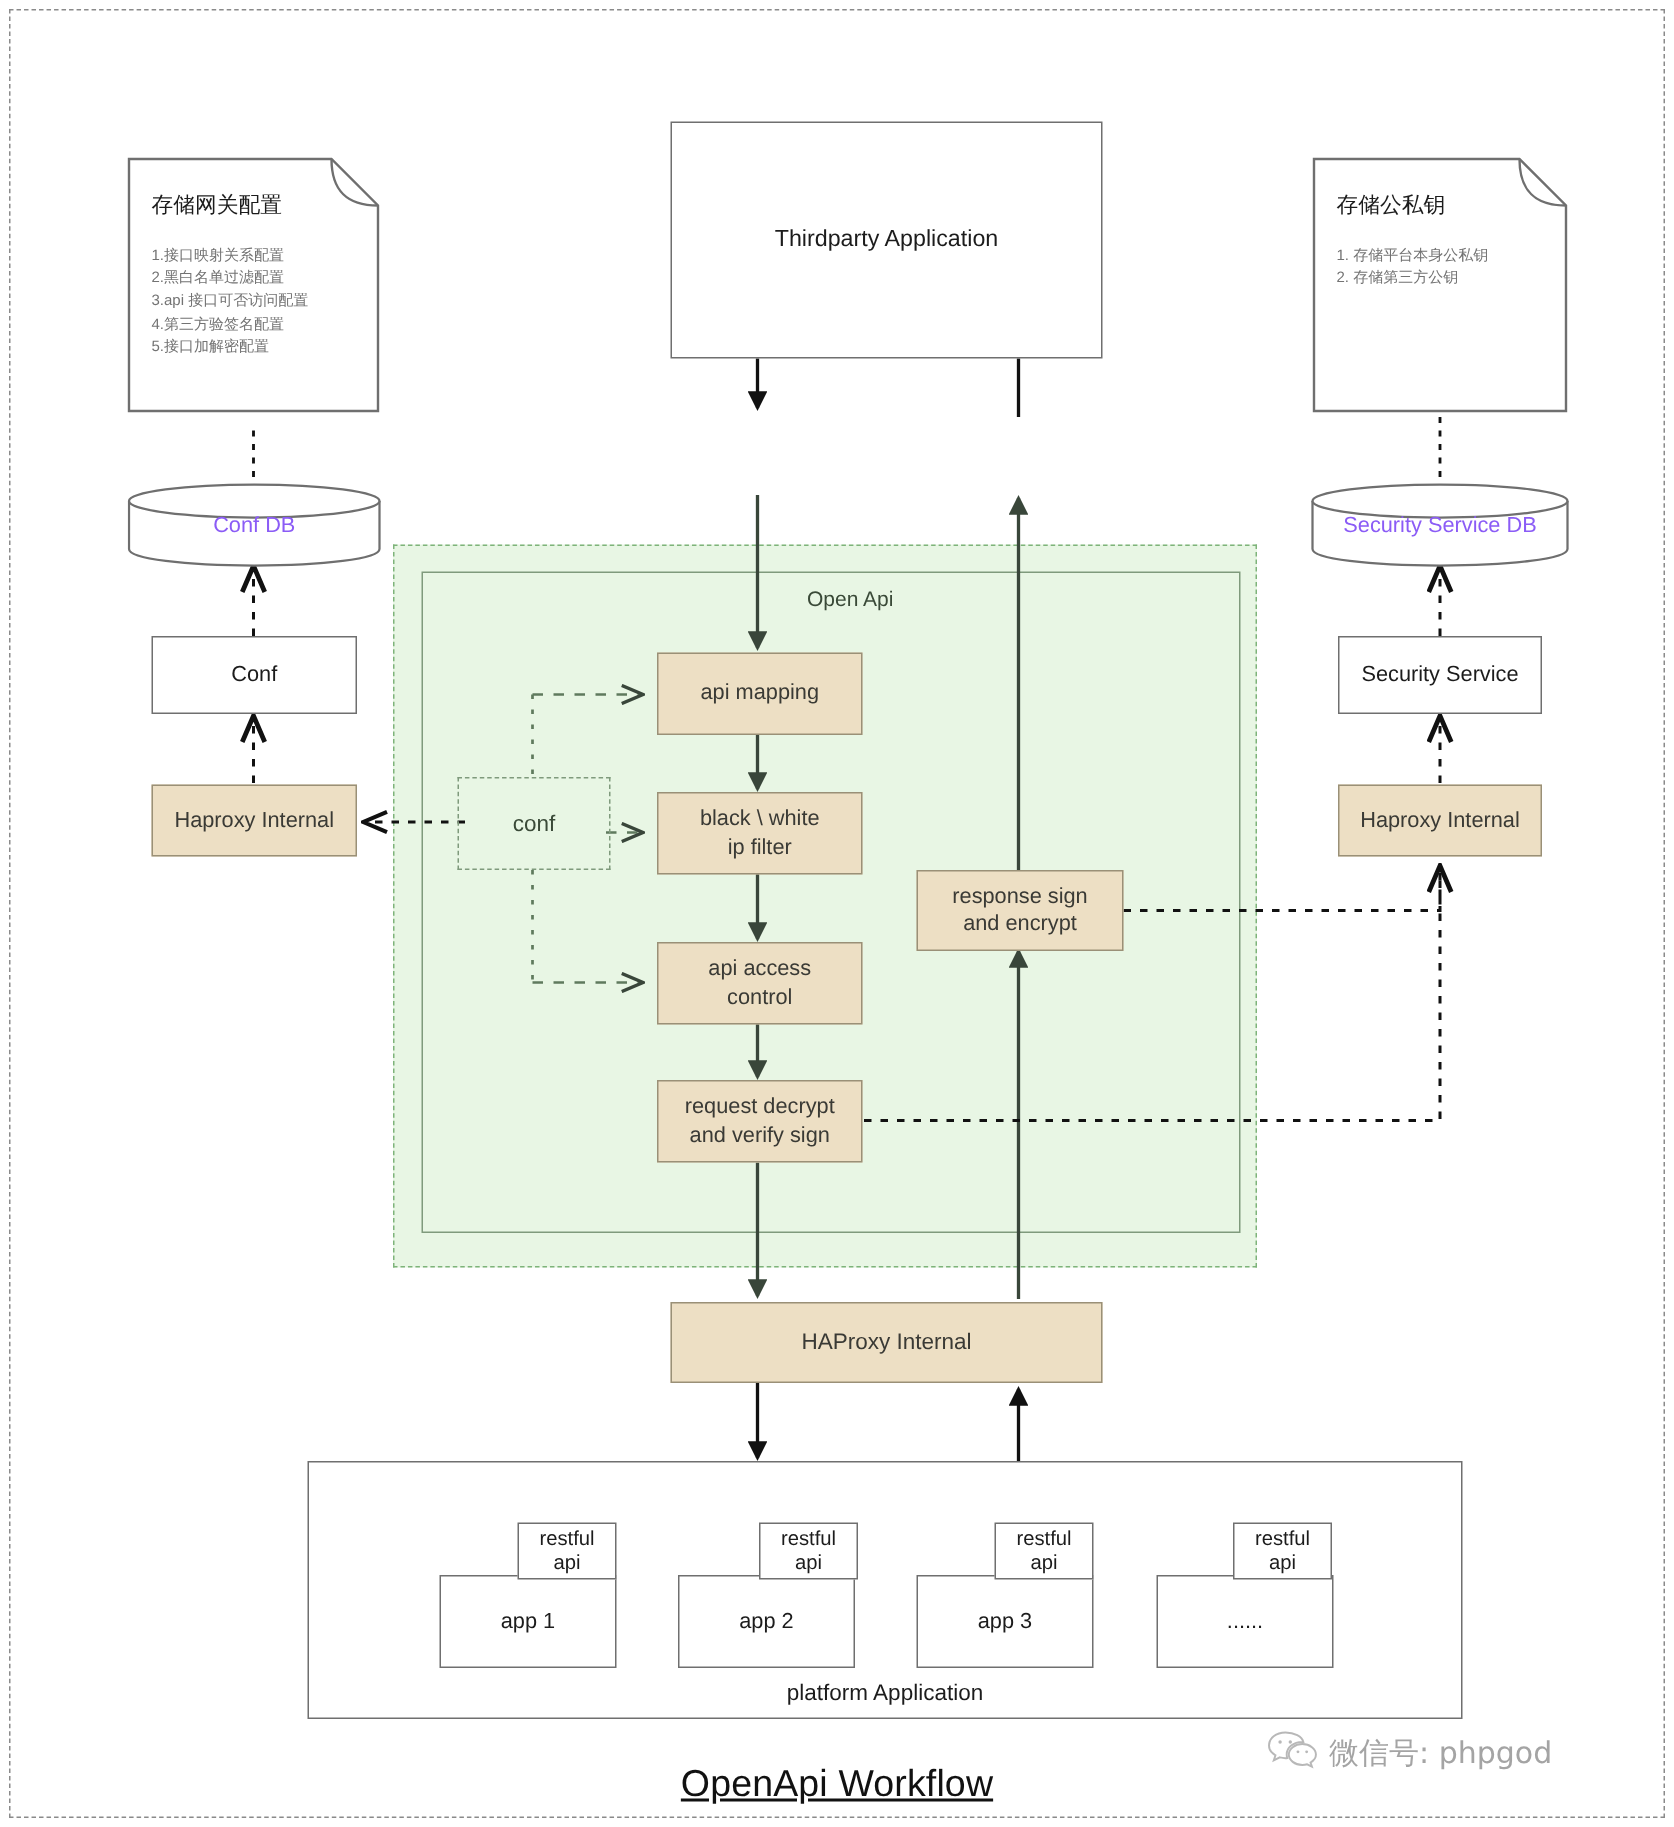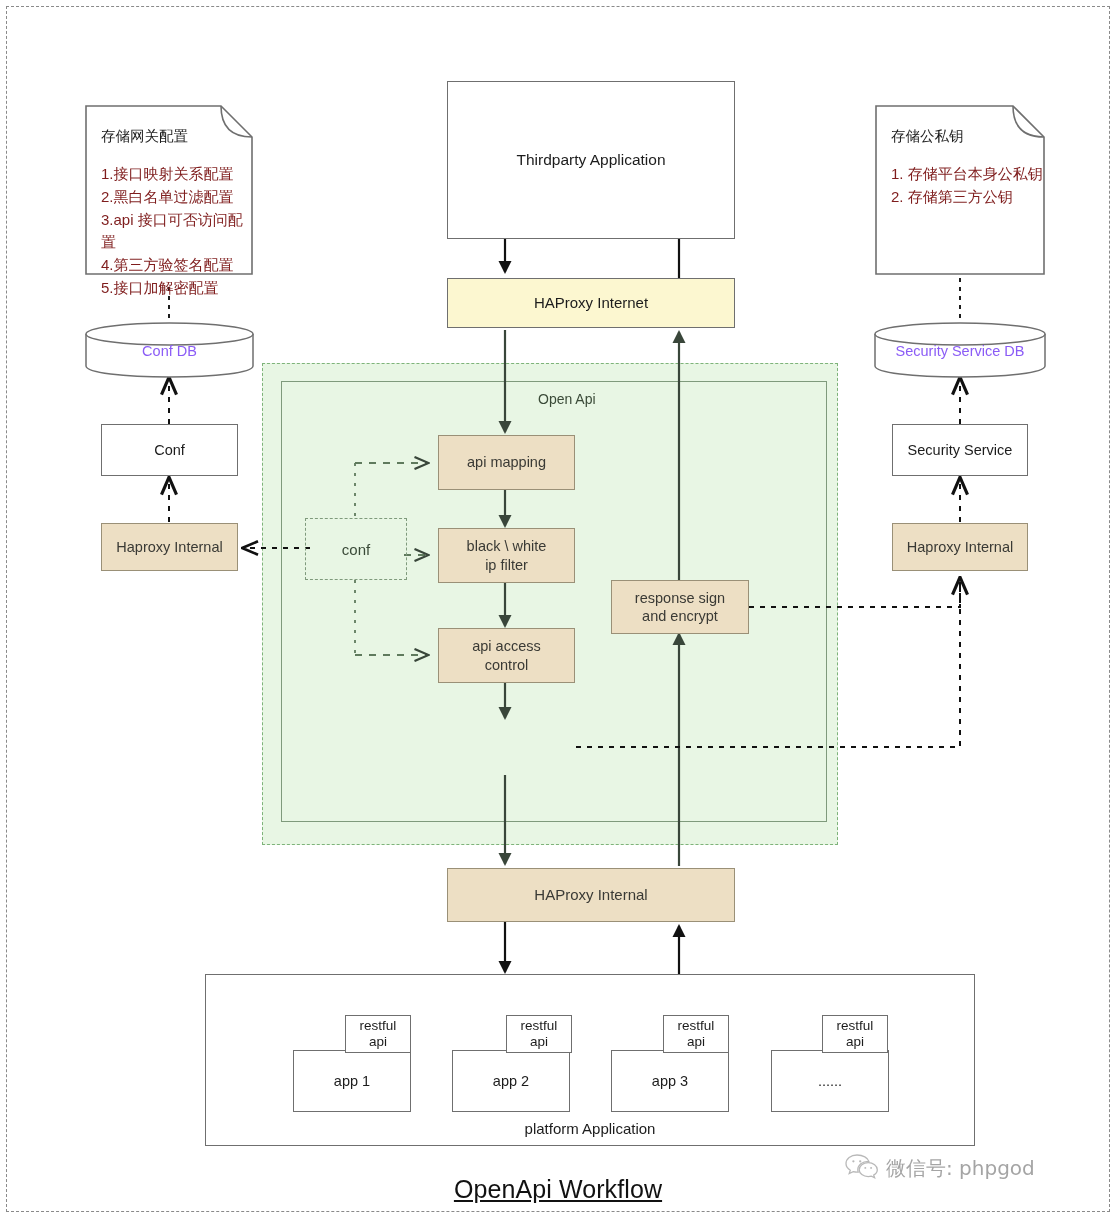--- a/index.html
+++ b/index.html
@@ -54,22 +54,22 @@
   .note svg { position: absolute; left: 0; top: 0; overflow: visible; }
   .note .note-title {
     position: absolute;
     left: 16px; top: 22px;
     font-size: 14.5px;
     color: #1c1c1c;
   }
   .note .note-body {
     position: absolute;
     left: 16px; top: 58px;
-    font-size: 15px;
-    color: #7f1d1d;
+    font-size: 10px;
+    color: #737373;
     line-height: 1.52;
     white-space: pre-line;
   }
 
   
   .cyl { position: absolute; }
   .cyl svg { position: absolute; left: 0; top: 0; }
   .cyl .cyl-label {
     position: absolute;
     left: 0; right: 0; top: 50%;
@@ -264,21 +264,20 @@
       <path d="M 1 1 L 138 1 L 169 32 L 169 169 L 1 169 Z" fill="#ffffff" stroke="#6f6f6f" stroke-width="1.6"></path>
       <path d="M 138 1 C 138 22 148 32 169 32" fill="none" stroke="#6f6f6f" stroke-width="1.6"></path>
     </svg>
     <div class="note-title">存储公私钥</div>
     <div class="note-body">1. 存储平台本身公私钥
 2. 存储第三方公钥</div>
   </div>
 
   <div class="node plain" style="left:447px; top:60px; width:288px; height:158px; font-size:15.5px;margin-top:21px;">Thirdparty Application</div>
 
-  <div class="node yellow" style="left:447px; top:278px; width:288px; height:50px; font-size:15px;">HAProxy Internet</div>
 
   <div class="cyl" style="left:85px; top:322px; width:169px; height:56px;">
     <svg width="169" height="56" viewBox="0 0 169 56">
       <path d="M 1 12 L 1 44 C 1 50.6 38.6 55 84.5 55 C 130.4 55 168 50.6 168 44 L 168 12" fill="#ffffff" stroke="#6f6f6f" stroke-width="1.5"></path>
       <ellipse cx="84.5" cy="12" rx="83.5" ry="11" fill="#ffffff" stroke="#6f6f6f" stroke-width="1.5"></ellipse>
     </svg>
     <div class="cyl-label">Conf DB</div>
   </div>
 
   <div class="node plain" style="left:101px; top:424px; width:137px; height:52px; font-size:14.5px;">Conf</div>
@@ -300,20 +299,22 @@
   <div class="conf-dashed" style="left:305px; top:518px; width:102px; height:62px;">conf</div>
 
   <div class="node tan" style="left:438px; top:435px; width:137px; height:55px; font-size:14.5px;">api mapping</div>
 
   <div class="node tan" style="left:438px; top:528px; width:137px; height:55px; font-size:14.5px;">black \ white
 ip filter</div>
 
   <div class="node tan" style="left:438px; top:628px; width:137px; height:55px; font-size:14.5px;">api access
 control</div>
 
+  <div class="node tan" style="left:438px; top:720px; width:137px; height:55px; font-size:14.5px;">request decrypt
+and verify sign</div>
 
   <div class="node tan" style="left:611px; top:580px; width:138px; height:54px; font-size:14.5px;">response sign
 and encrypt</div>
 
   <div class="node tan" style="left:447px; top:868px; width:288px; height:54px; font-size:15px;">HAProxy Internal</div>
 
   <div class="platform-box" style="left:205px; top:974px; width:770px; height:172px;"></div>
 
   <div class="app-box" style="left:293px; top:1050px; width:118px; height:62px;">app 1</div>
   <div class="api-tab" style="left:345px; top:1015px; width:66px; height:38px;">restful

